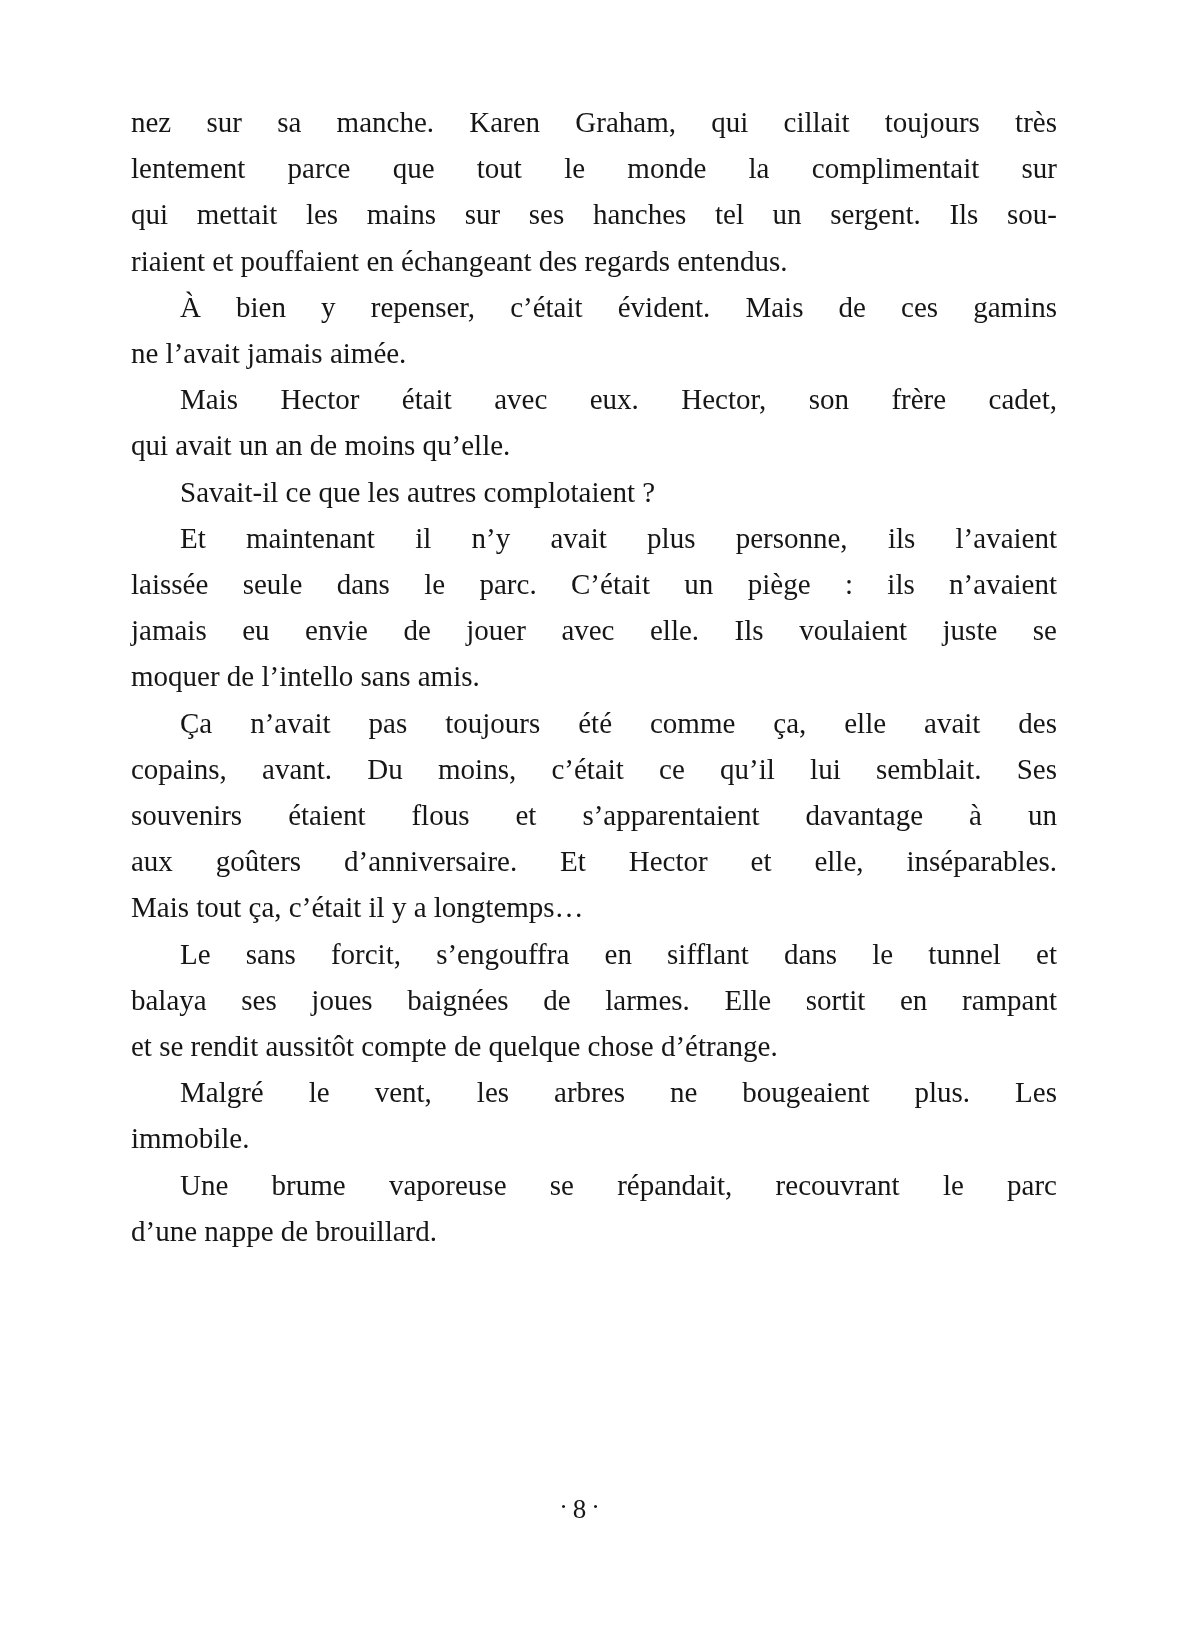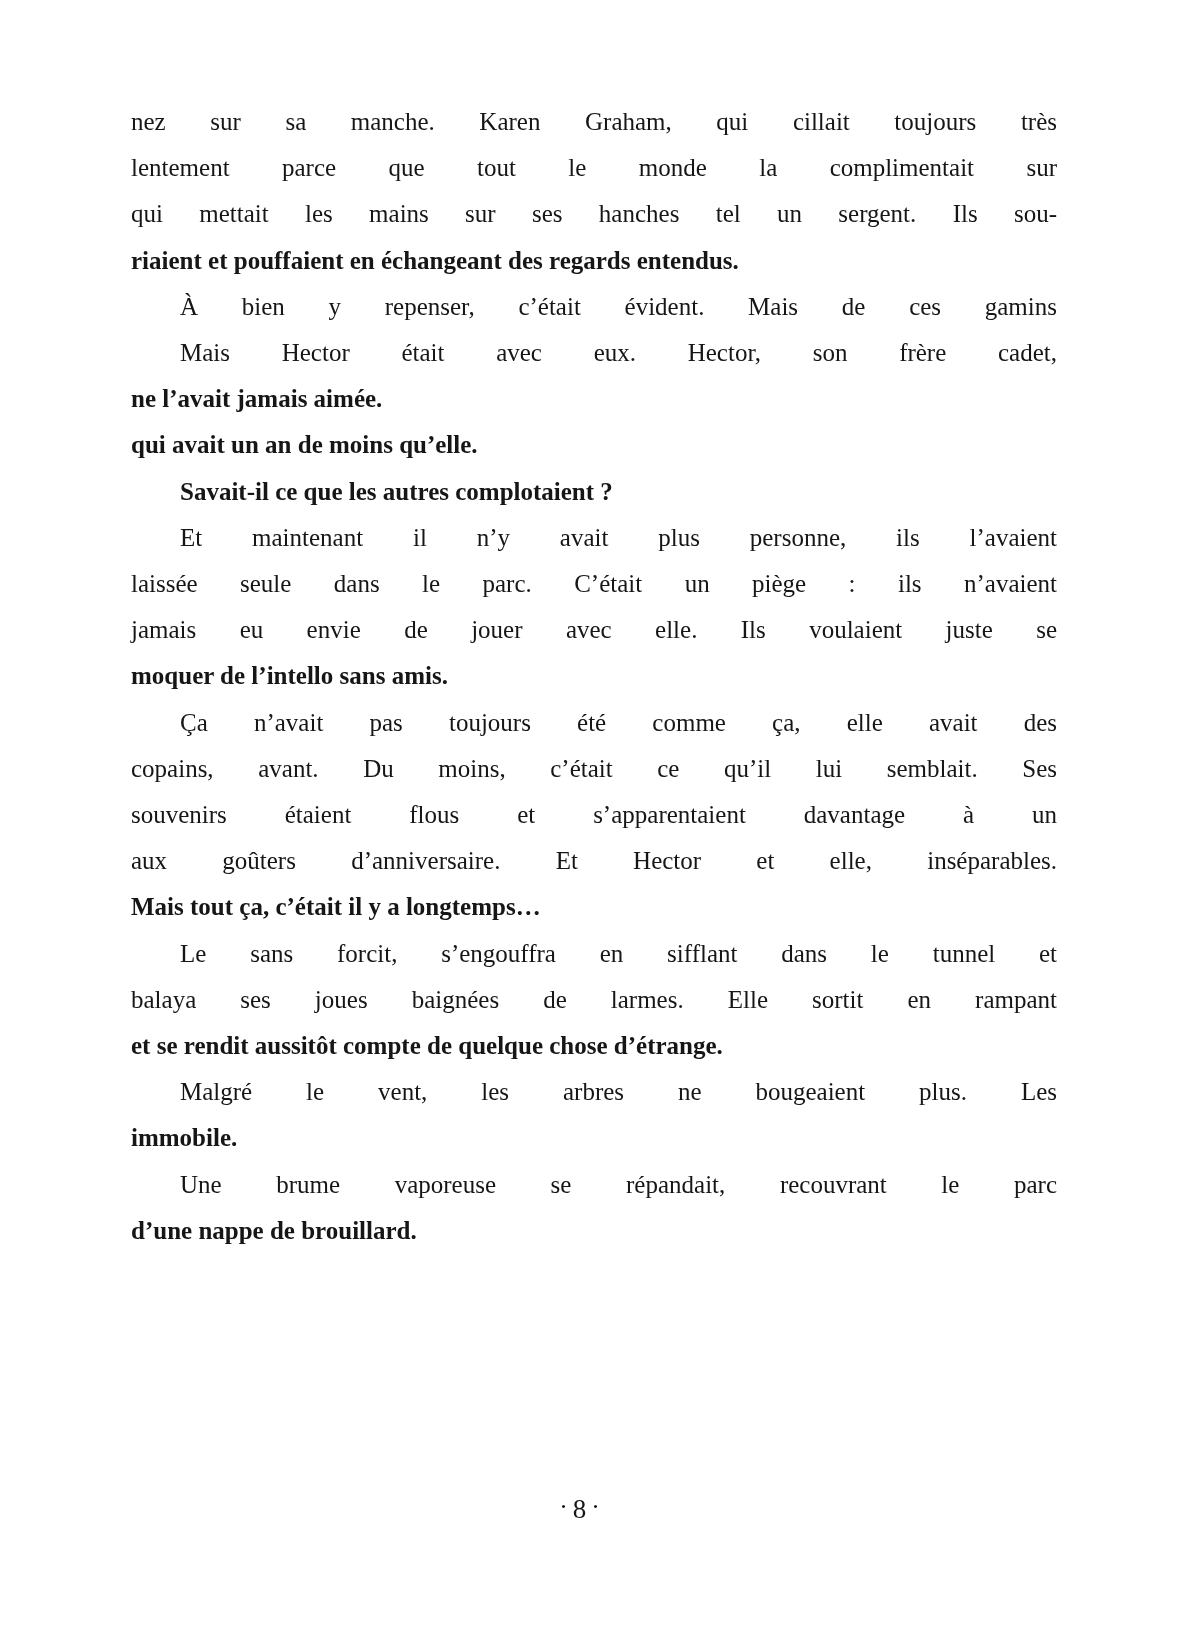--- a/index.html
+++ b/index.html
@@ -14,31 +14,30 @@
     background: #ffffff;
     font-family: "Liberation Serif", "DejaVu Serif", serif;
     color: #161616;
     overflow: hidden;
   }
   .text-block {
     position: absolute;
     left: 131px;
     top: 99px;
     width: 926px;
-    font-size: 25px;
+    font-size: 29px;
   }
   .line {
     line-height: 46.2px;
     text-align: justify;
     text-align-last: justify;
     white-space: normal;
   }
   .line.last {
     text-align-last: left;
-    font-weight: bold;
   }
   .line.indent {
     text-indent: 49px;
   }
   .folio {
     position: absolute;
     left: 0;
     top: 1494px;
     width: 1159px; 
     text-align: center;
@@ -56,22 +55,22 @@
 <body>
 
 <div class="page">
 
   <div class="text-block">
       <div class="line">nez sur sa manche. Karen Graham, qui cillait toujours très</div>
       <div class="line">lentement parce que tout le monde la complimentait sur</div>
       <div class="line">qui mettait les mains sur ses hanches tel un sergent. Ils sou-</div>
       <div class="line last">riaient et pouffaient en échangeant des regards entendus.</div>
       <div class="line indent">À bien y repenser, c’était évident. Mais de ces gamins</div>
+      <div class="line last">ne l’avait jamais aimée.</div>
       <div class="line indent">Mais Hector était avec eux. Hector, son frère cadet,</div>
-      <div class="line last">ne l’avait jamais aimée.</div>
       <div class="line last">qui avait un an de moins qu’elle.</div>
       <div class="line last indent">Savait-il ce que les autres complotaient ?</div>
       <div class="line indent">Et maintenant il n’y avait plus personne, ils l’avaient</div>
       <div class="line">laissée seule dans le parc. C’était un piège : ils n’avaient</div>
       <div class="line">jamais eu envie de jouer avec elle. Ils voulaient juste se</div>
       <div class="line last">moquer de l’intello sans amis.</div>
       <div class="line indent">Ça n’avait pas toujours été comme ça, elle avait des</div>
       <div class="line">copains, avant. Du moins, c’était ce qu’il lui semblait. Ses</div>
       <div class="line">souvenirs étaient flous et s’apparentaient davantage à un</div>
       <div class="line">aux goûters d’anniversaire. Et Hector et elle, inséparables.</div>

